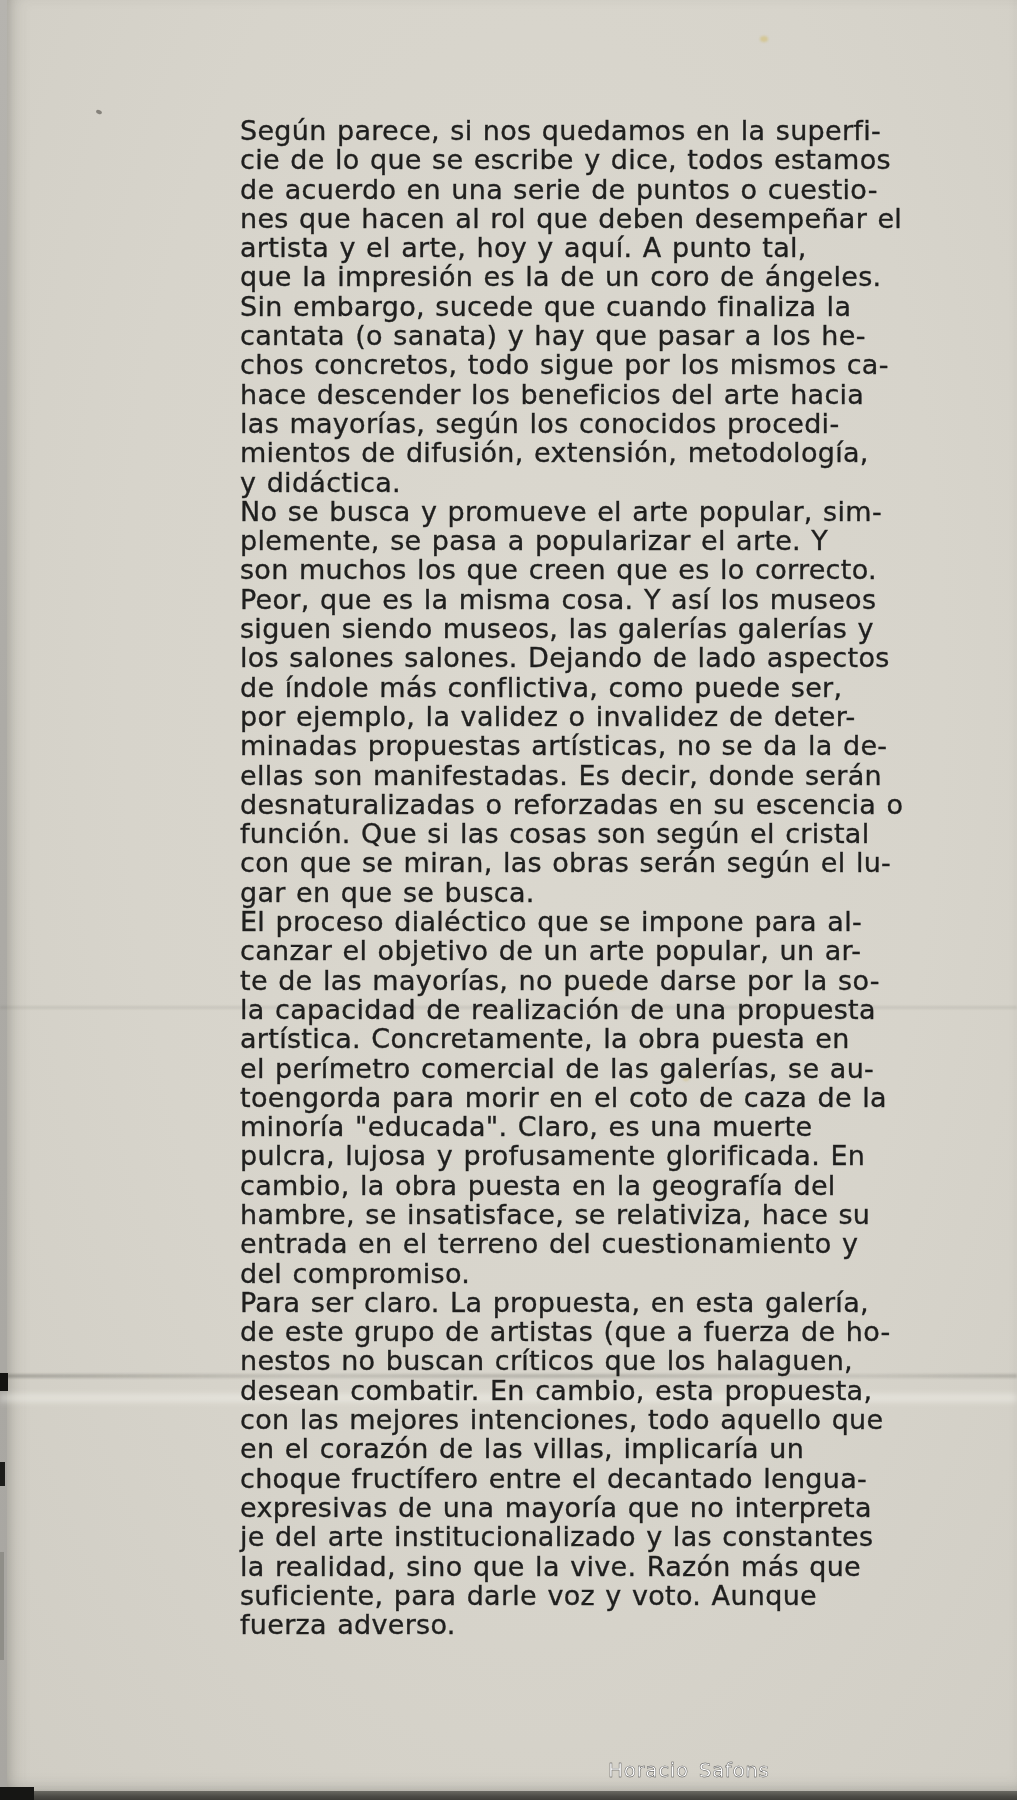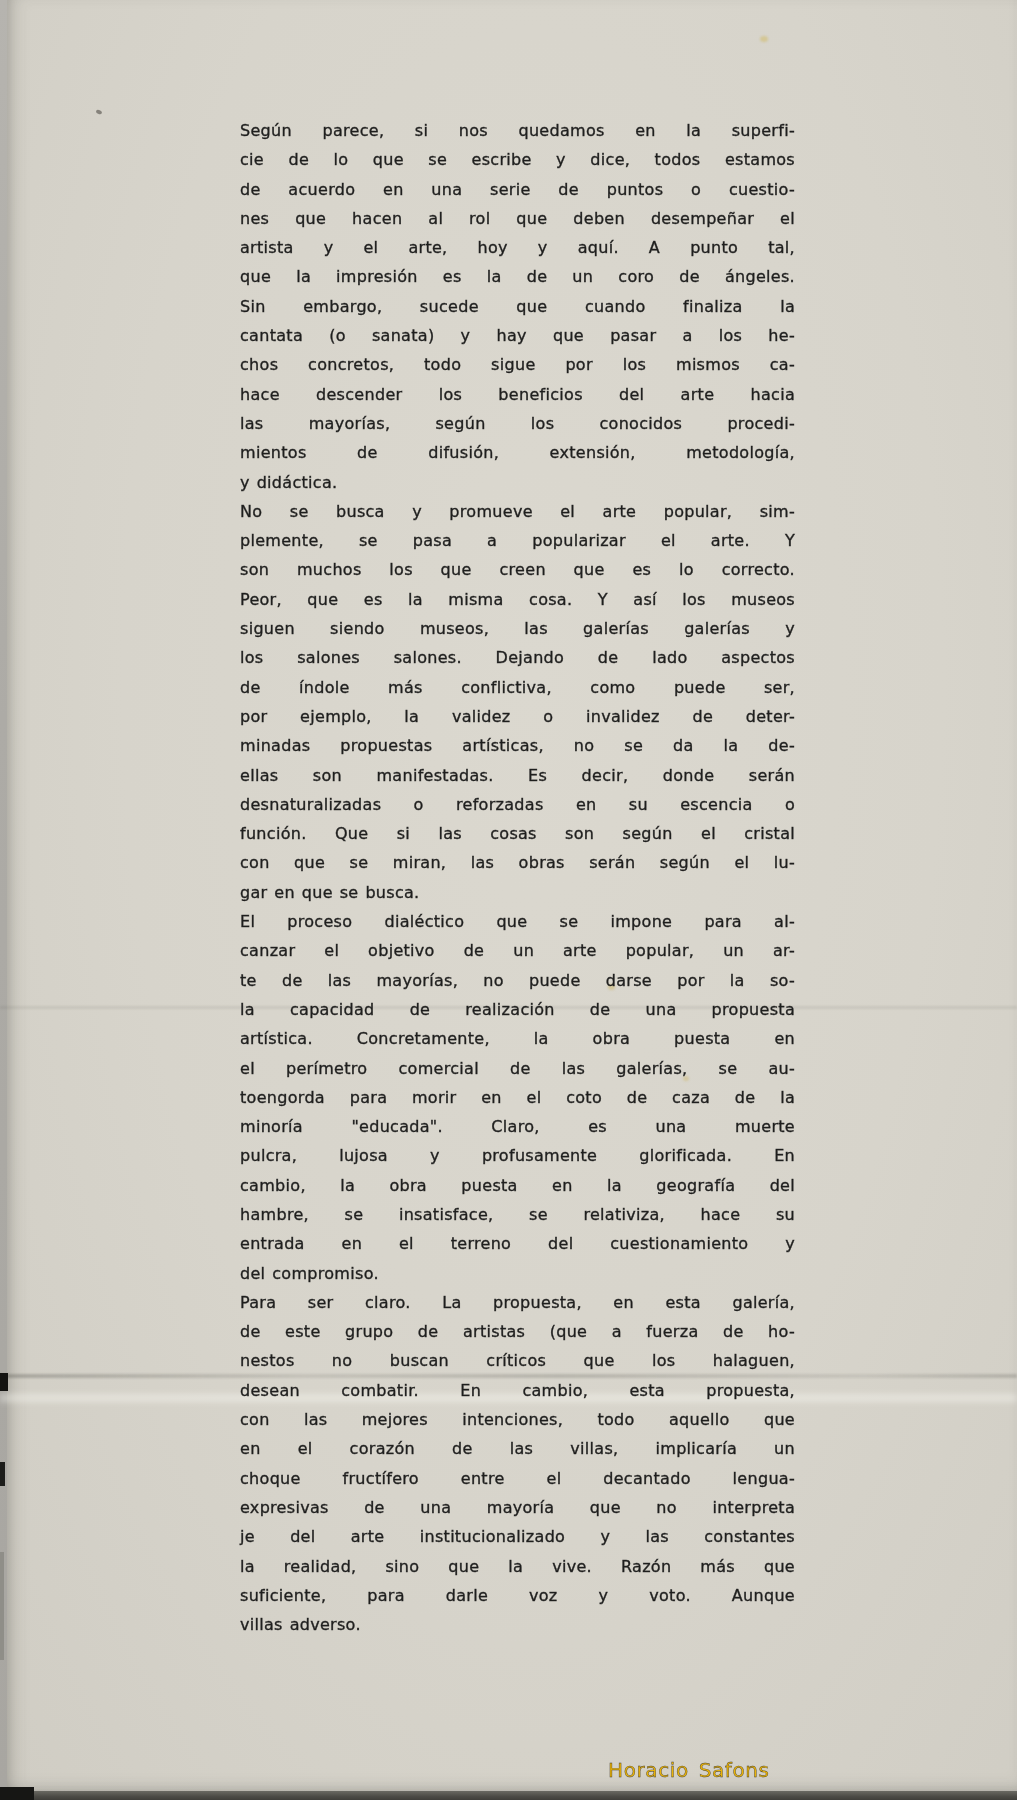--- a/index.html
+++ b/index.html
@@ -78,39 +78,39 @@
   .speck-1 { left: 96px; top: 110px; width: 6px; height: 4px; background: rgba(70,66,60,0.55); border-radius: 50%; transform: rotate(25deg); }
   .speck-2 { left: 608px; top: 984px; width: 7px; height: 6px; background: rgba(205,180,90,0.45); border-radius: 50%; filter: blur(1px); }
   .speck-3 { left: 683px; top: 1076px; width: 6px; height: 5px; background: rgba(205,180,95,0.40); border-radius: 50%; filter: blur(1px); }
   .speck-4 { left: 760px; top: 36px; width: 8px; height: 6px; background: rgba(210,185,95,0.50); border-radius: 50%; filter: blur(1px); }
   
   .body-text {
     position: absolute;
     left: 240px; top: 116px;
     width: 555px;
     color: #1f1f1e;
-    font-size: 16px;
+    font-size: 27px;
     letter-spacing: 0.3px;
     word-spacing: 1.5px;
     -webkit-text-stroke: 0.4px rgba(31,31,30,0.85);
   }
   .line {
     height: 29.3px;
     line-height: 29.3px;
     text-align: justify;
     text-align-last: justify;
     white-space: nowrap;
   }
   .line.short {
     text-align-last: left;
   }
   .signature {
     position: absolute;
     left: 608px; top: 1758px;
-    color: #eab308;
+    color: #ffffff;
     font-size: 20px;
     letter-spacing: 0.6px;
     word-spacing: 3px;
     -webkit-text-stroke: 0.4px rgba(31,31,30,0.85);
   }
 </style>
 </head>
 <body>
 
 <div class="scan">
@@ -174,20 +174,20 @@
       <div class="line">de este grupo de artistas (que a fuerza de ho-</div>
       <div class="line">nestos no buscan críticos que los halaguen,</div>
       <div class="line">desean combatir. En cambio, esta propuesta,</div>
       <div class="line">con las mejores intenciones, todo aquello que</div>
       <div class="line">en el corazón de las villas, implicaría un</div>
       <div class="line">choque fructífero entre el decantado lengua-</div>
       <div class="line">expresivas de una mayoría que no interpreta</div>
       <div class="line">je del arte institucionalizado y las constantes</div>
       <div class="line">la realidad, sino que la vive. Razón más que</div>
       <div class="line">suficiente, para darle voz y voto. Aunque</div>
-      <div class="line short">villas adverso.</div>
+      <div class="line short">fuerza adverso.</div>
     </div>
 
   <div class="signature">Horacio Safons</div>
 
   <div class="bottom-band"></div>
   <div class="corner-black"></div>
 </div>
 
 </body></html>

